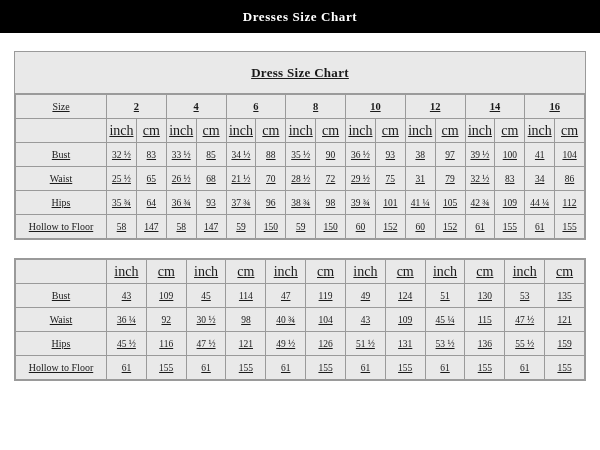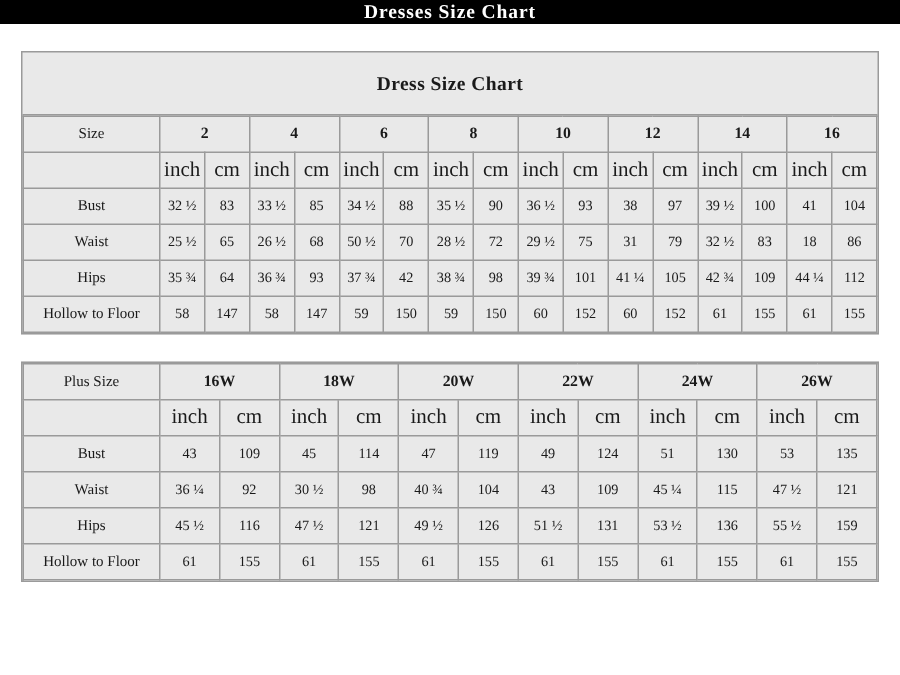--- a/index.html
+++ b/index.html
@@ -14,40 +14,41 @@
     color: #1a1a1a;
     overflow: hidden;
   }
   .page {
     width: 600px;
     height: 450px;
     position: relative;
     background: #ffffff;
   }
   .top-bar {
-    height: 16px;
+    height: 33px;
     background: #000000;
     display: flex;
     align-items: center;
     justify-content: center;
   }
   .top-bar-title {
     color: #ffffff;
     font-family: "Liberation Serif", serif;
     font-size: 13px;
     font-weight: bold;
     letter-spacing: 0.6px;
   }
   .chart-wrap {
     margin: 0 14px;
   }
   .chart-block {
     border: 1px solid #9a9a9a;
     background: #e9e9e9;
     margin-top: 18px;
+    text-decoration: underline;
   }
   .chart-title-row {
     text-align: center;
     font-size: 13px;
     font-weight: bold;
     padding: 13px 0 12px 0;
     border-bottom: 1px solid #9a9a9a;
     letter-spacing: 0.3px;
   }
   table.size-table {
@@ -139,41 +140,41 @@
               <td>100</td>
               <td>41</td>
               <td>104</td>
             </tr>
             <tr>
               <td class="label col-label">Waist</td>
               <td>25 ½</td>
               <td>65</td>
               <td>26 ½</td>
               <td>68</td>
-              <td>50 ½</td>
+              <td>21 ½</td>
               <td>70</td>
               <td>28 ½</td>
               <td>72</td>
               <td>29 ½</td>
               <td>75</td>
               <td>31</td>
               <td>79</td>
               <td>32 ½</td>
               <td>83</td>
-              <td>18</td>
+              <td>34</td>
               <td>86</td>
             </tr>
             <tr>
               <td class="label col-label">Hips</td>
               <td>35 ¾</td>
               <td>64</td>
               <td>36 ¾</td>
               <td>93</td>
               <td>37 ¾</td>
-              <td>42</td>
+              <td>96</td>
               <td>38 ¾</td>
               <td>98</td>
               <td>39 ¾</td>
               <td>101</td>
               <td>41 ¼</td>
               <td>105</td>
               <td>42 ¾</td>
               <td>109</td>
               <td>44 ¼</td>
               <td>112</td>
@@ -198,29 +199,20 @@
               <td>155</td>
             </tr>
           </tbody>
       </table>
     </div>
 
     <div class="chart-block">
       <table class="size-table">
         <tbody id="table-1-body">
             <tr>
-              <td class="label col-label">Plus Size</td>
-              <td class="hdr" colspan="2">16W</td>
-              <td class="hdr" colspan="2">18W</td>
-              <td class="hdr" colspan="2">20W</td>
-              <td class="hdr" colspan="2">22W</td>
-              <td class="hdr" colspan="2">24W</td>
-              <td class="hdr" colspan="2">26W</td>
-            </tr>
-            <tr>
               <td class="col-label"></td>
               <td class="unit">inch</td>
               <td class="unit">cm</td>
               <td class="unit">inch</td>
               <td class="unit">cm</td>
               <td class="unit">inch</td>
               <td class="unit">cm</td>
               <td class="unit">inch</td>
               <td class="unit">cm</td>
               <td class="unit">inch</td>

